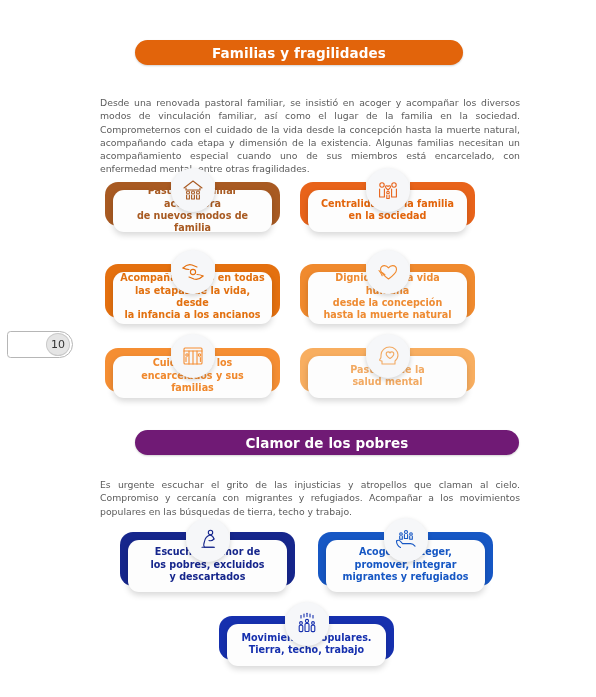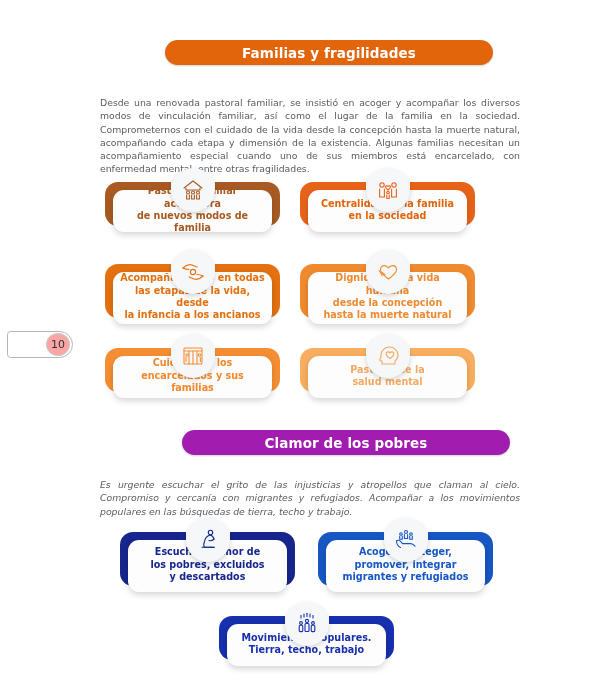--- a/index.html
+++ b/index.html
@@ -16,58 +16,57 @@
     position:absolute;left:7px;top:331px;
     width:66px;height:27px;
     background:#ffffff;
     border:1px solid #b6b6b6;
     border-radius:4px 15px 15px 4px;
     box-sizing:border-box;
   }
   .page-chip .num{
     position:absolute;right:2px;top:1px;
     width:24px;height:23px;border-radius:50%;
-    background:#fca5a5;border:1px solid #c9c9c9;
+    background:#e5e5e5;border:1px solid #c9c9c9;
     box-sizing:border-box;
     font-size:11px;color:#333;
     display:flex;align-items:center;justify-content:center;
   }
 
   
   .sheet{position:absolute;left:0;top:0;width:596px;height:697px;}
 
   
   .pill{
     position:absolute;
     height:25px;
     border-radius:13px;
     display:flex;align-items:center;justify-content:center;
     color:#ffffff;
     font-weight:bold;
     font-size:13.5px;
     letter-spacing:.1px;
     box-shadow:0 1px 2px rgba(0,0,0,.18);
-    margin-left:30px;
   }
   .pill.orange{left:135px;top:40px;width:328px;background:#E2640B;}
-  .pill.blue  {left:152px;top:430px;width:328px;background:#a21caf;}
+  .pill.blue  {left:135px;top:430px;width:384px;background:#701a75;}
 
   
   .para{
     position:absolute;
     width:420px;left:100px;
     font-size:9.3px;
     line-height:13.3px;
     color:#5b5b5b;
     text-align:justify;
     font-family:"DejaVu Sans","Liberation Sans",sans-serif;
     margin-top:12px;
   }
   .para.p1{top:84px;}
-  .para.p2{top:466px;font-style:italic;}
+  .para.p2{top:466px;}
 
   
   .card{position:absolute;width:175px;}
 
   
   .frame{
     position:absolute;left:0;top:14px;right:0;bottom:6px;
     border-radius:13px;
     background:var(--c);
   }

